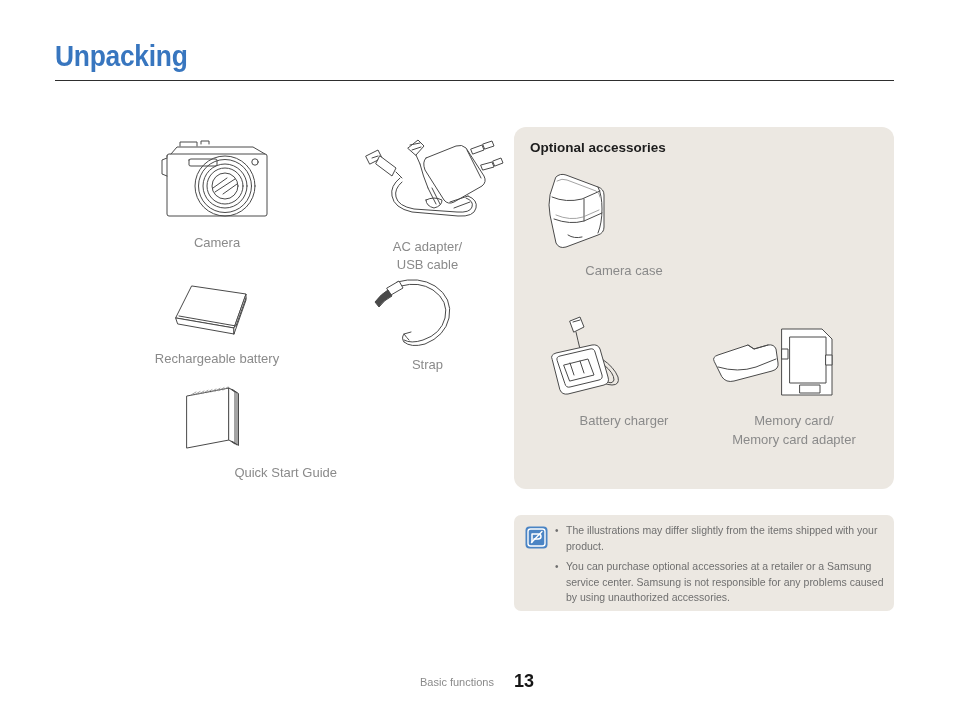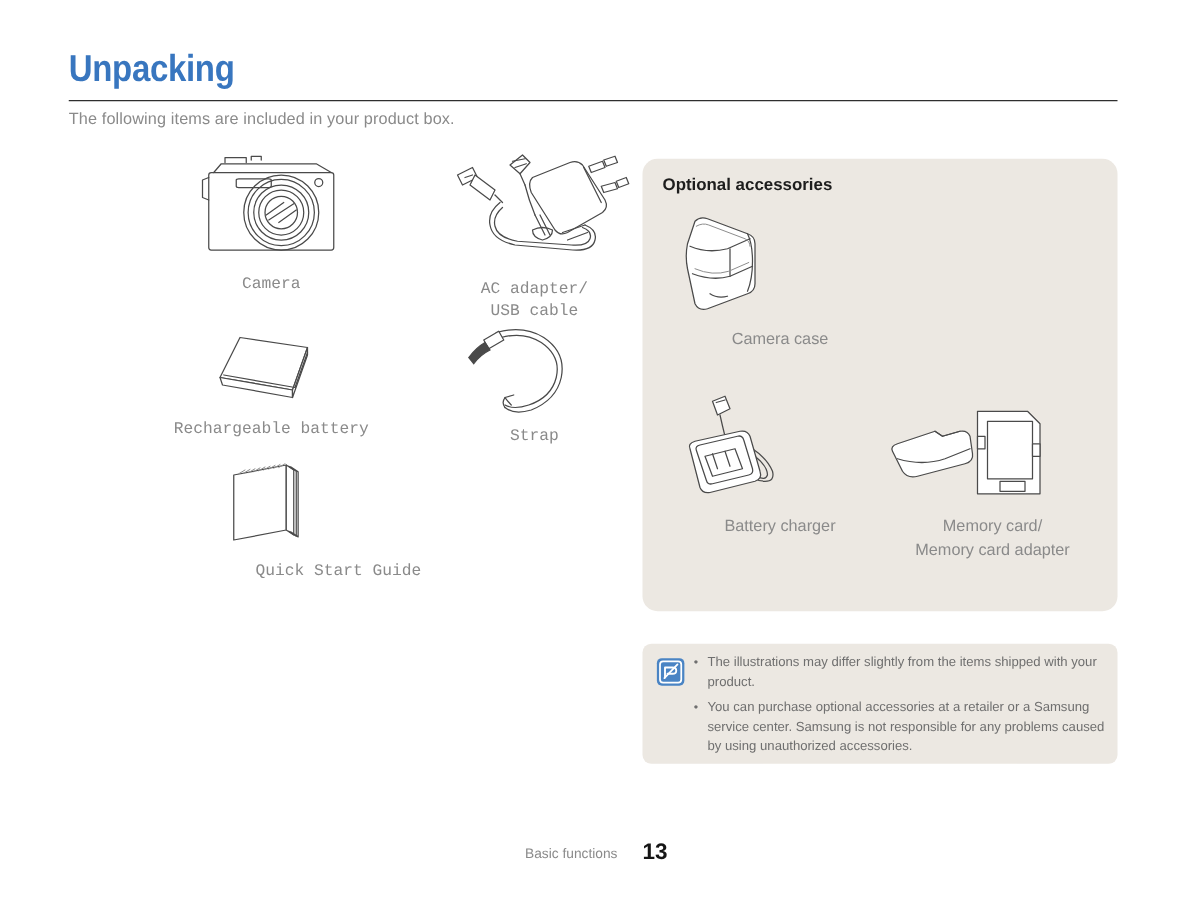--- a/index.html
+++ b/index.html
@@ -47,24 +47,23 @@
     top: 87px;
     font-size: 13px;
     color: #8a8a8a;
     letter-spacing: 0.1px;
   }
 
   
   .included {
     position: absolute;
     left: 55px;
-    top: 108px;
+    top: 124px;
     width: 440px;
     height: 380px;
-    font-family: Liberation Mono, monospace;
   }
   .item {
     position: absolute;
     text-align: center;
   }
   .item .art {
     display: block;
     margin: 0 auto;
   }
   .item .caption {
@@ -185,21 +184,20 @@
   .lnf { fill: #ffffff; stroke: #4a4a4a; stroke-width: 1; stroke-linejoin: round; stroke-linecap: round; }
   .lnthin { fill: none; stroke: #8d8d8d; stroke-width: 0.8; stroke-linecap: round; }
 </style>
 </head>
 <body>
 
 <div class="page">
 
   <div class="page-title">Unpacking</div>
   <div class="title-rule"></div>
-  <div class="subtitle">The following items are included in your product box.</div>
 
   <div class="included">
 
     <div class="item item-camera">
       <svg class="art" width="128" height="96" viewBox="0 0 128 96">
         <path class="lnf" d="M14 24 L14 82 Q14 84 16 84 L112 84 Q114 84 114 82 L114 24 Q114 22 112 22 L16 22 Q14 22 14 24 Z"></path>
         <path class="ln" d="M14 26 L9 28 L9 42 L14 44"></path>
         <path class="ln" d="M18 22 L24 15 L100 15 L112 22"></path>
         <path class="lnf" d="M27 14 L27 10 L44 10 L44 14"></path>
         <path class="lnf" d="M48 12 L48 9 L56 9 L56 12"></path>

